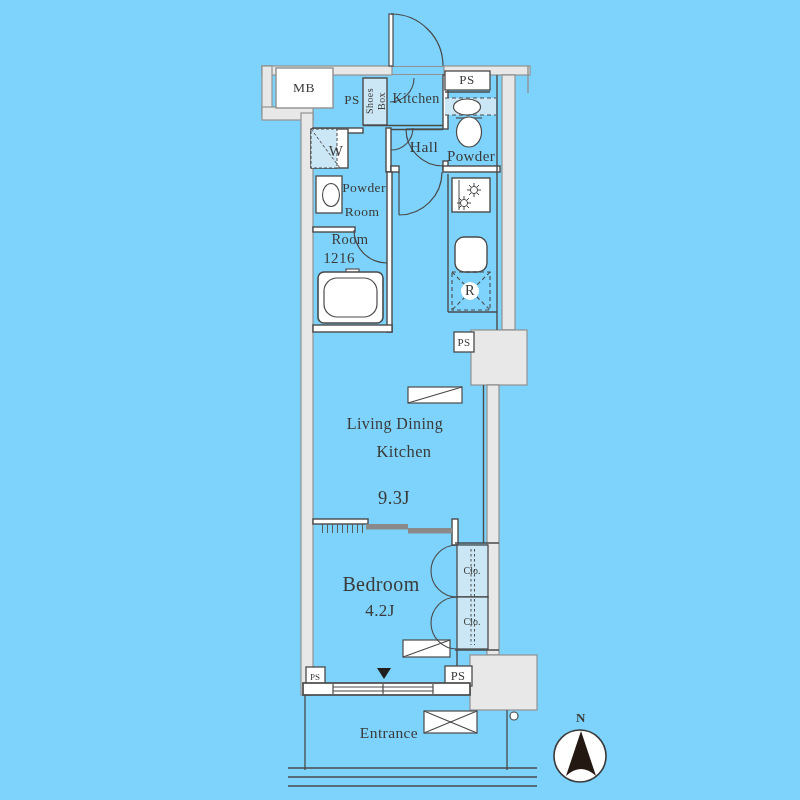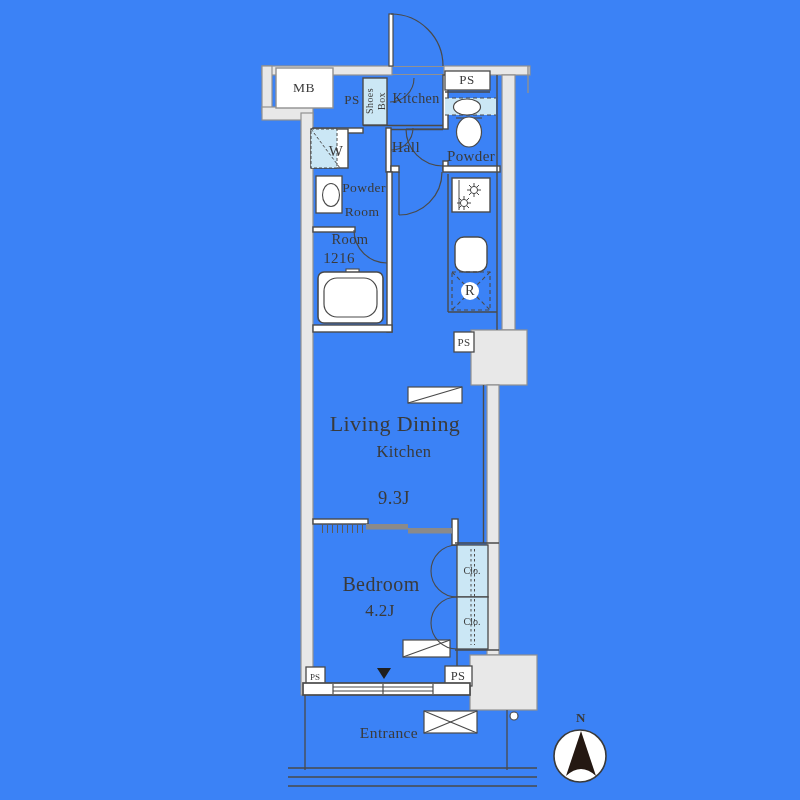--- a/index.html
+++ b/index.html
@@ -1,16 +1,16 @@
 <!DOCTYPE html>
 <html><head>
 <meta charset="utf-8">
 <style>
   html,body{margin:0;padding:0;background:#fff;}
-  .plan{position:relative;width:800px;height:800px;background:#3b82f6;overflow:hidden;
+  .plan{position:relative;width:800px;height:800px;background:#7dd3fc;overflow:hidden;
         font-family:"Liberation Serif","DejaVu Serif",serif;color:#3a3a3a;}
   .plan svg{position:absolute;left:0;top:0;}
   .lbl{position:absolute;transform:translate(-50%,-50%);white-space:pre;line-height:1.35;
        text-align:center;color:#3a3a3a;letter-spacing:.4px;}
   .lbl.rot{transform:translate(-50%,-50%) rotate(-90deg);}
   .hatch{position:absolute;left:322px;top:524px;width:43px;height:9px;
          background:repeating-linear-gradient(90deg,#5a5a5a 0 1px,transparent 1px 5px);}
 </style>
 </head>
 <body>
@@ -193,29 +193,29 @@
 
 <div class="hatch"></div>
 
 <div class="lbl" style="left:304px;top:88px;font-size:13.5px">MB</div>
 <div class="lbl" style="left:352px;top:100px;font-size:13px">PS</div>
 <div class="lbl rot" style="left:375px;top:101px;font-size:10px;line-height:1.15">Shoes
 Box</div>
 <div class="lbl" style="left:416px;top:99px;font-size:14px">Kitchen</div>
 <div class="lbl" style="left:467px;top:80px;font-size:13px">PS</div>
 <div class="lbl" style="left:471px;top:156px;font-size:15px">Powder</div>
-<div class="lbl" style="left:406px;top:147px;font-size:15.5px">Hall</div>
+<div class="lbl" style="left:424px;top:147px;font-size:15.5px">Hall</div>
 <div class="lbl" style="left:336px;top:151px;font-size:15px">W</div>
 <div class="lbl" style="left:364px;top:188px;font-size:13.5px">Powder</div>
 <div class="lbl" style="left:362px;top:212px;font-size:13.5px">Room</div>
 <div class="lbl" style="left:350px;top:240px;font-size:14.5px">Room</div>
 <div class="lbl" style="left:339px;top:258px;font-size:15px">1216</div>
 <div class="lbl" style="left:470px;top:291px;font-size:14.5px">R</div>
 <div class="lbl" style="left:464px;top:342px;font-size:11px">PS</div>
-<div class="lbl" style="left:395px;top:424px;font-size:22px">Living Dining</div>
+<div class="lbl" style="left:395px;top:424px;font-size:16px">Living Dining</div>
 <div class="lbl" style="left:404px;top:452px;font-size:16.5px">Kitchen</div>
 <div class="lbl" style="left:394px;top:498px;font-size:18.5px">9.3J</div>
 <div class="lbl" style="left:381px;top:584px;font-size:20px">Bedroom</div>
 <div class="lbl" style="left:380px;top:611px;font-size:17px">4.2J</div>
 <div class="lbl" style="left:472px;top:571px;font-size:10px;letter-spacing:0">Clo.</div>
 <div class="lbl" style="left:472px;top:622px;font-size:10px;letter-spacing:0">Clo.</div>
 <div class="lbl" style="left:315px;top:677px;font-size:9px;letter-spacing:0">PS</div>
 <div class="lbl" style="left:458px;top:676px;font-size:12.5px">PS</div>
 <div class="lbl" style="left:389px;top:733px;font-size:15.5px">Entrance</div>
 <div class="lbl" style="left:581px;top:718px;font-size:13px;font-weight:600">N</div>

